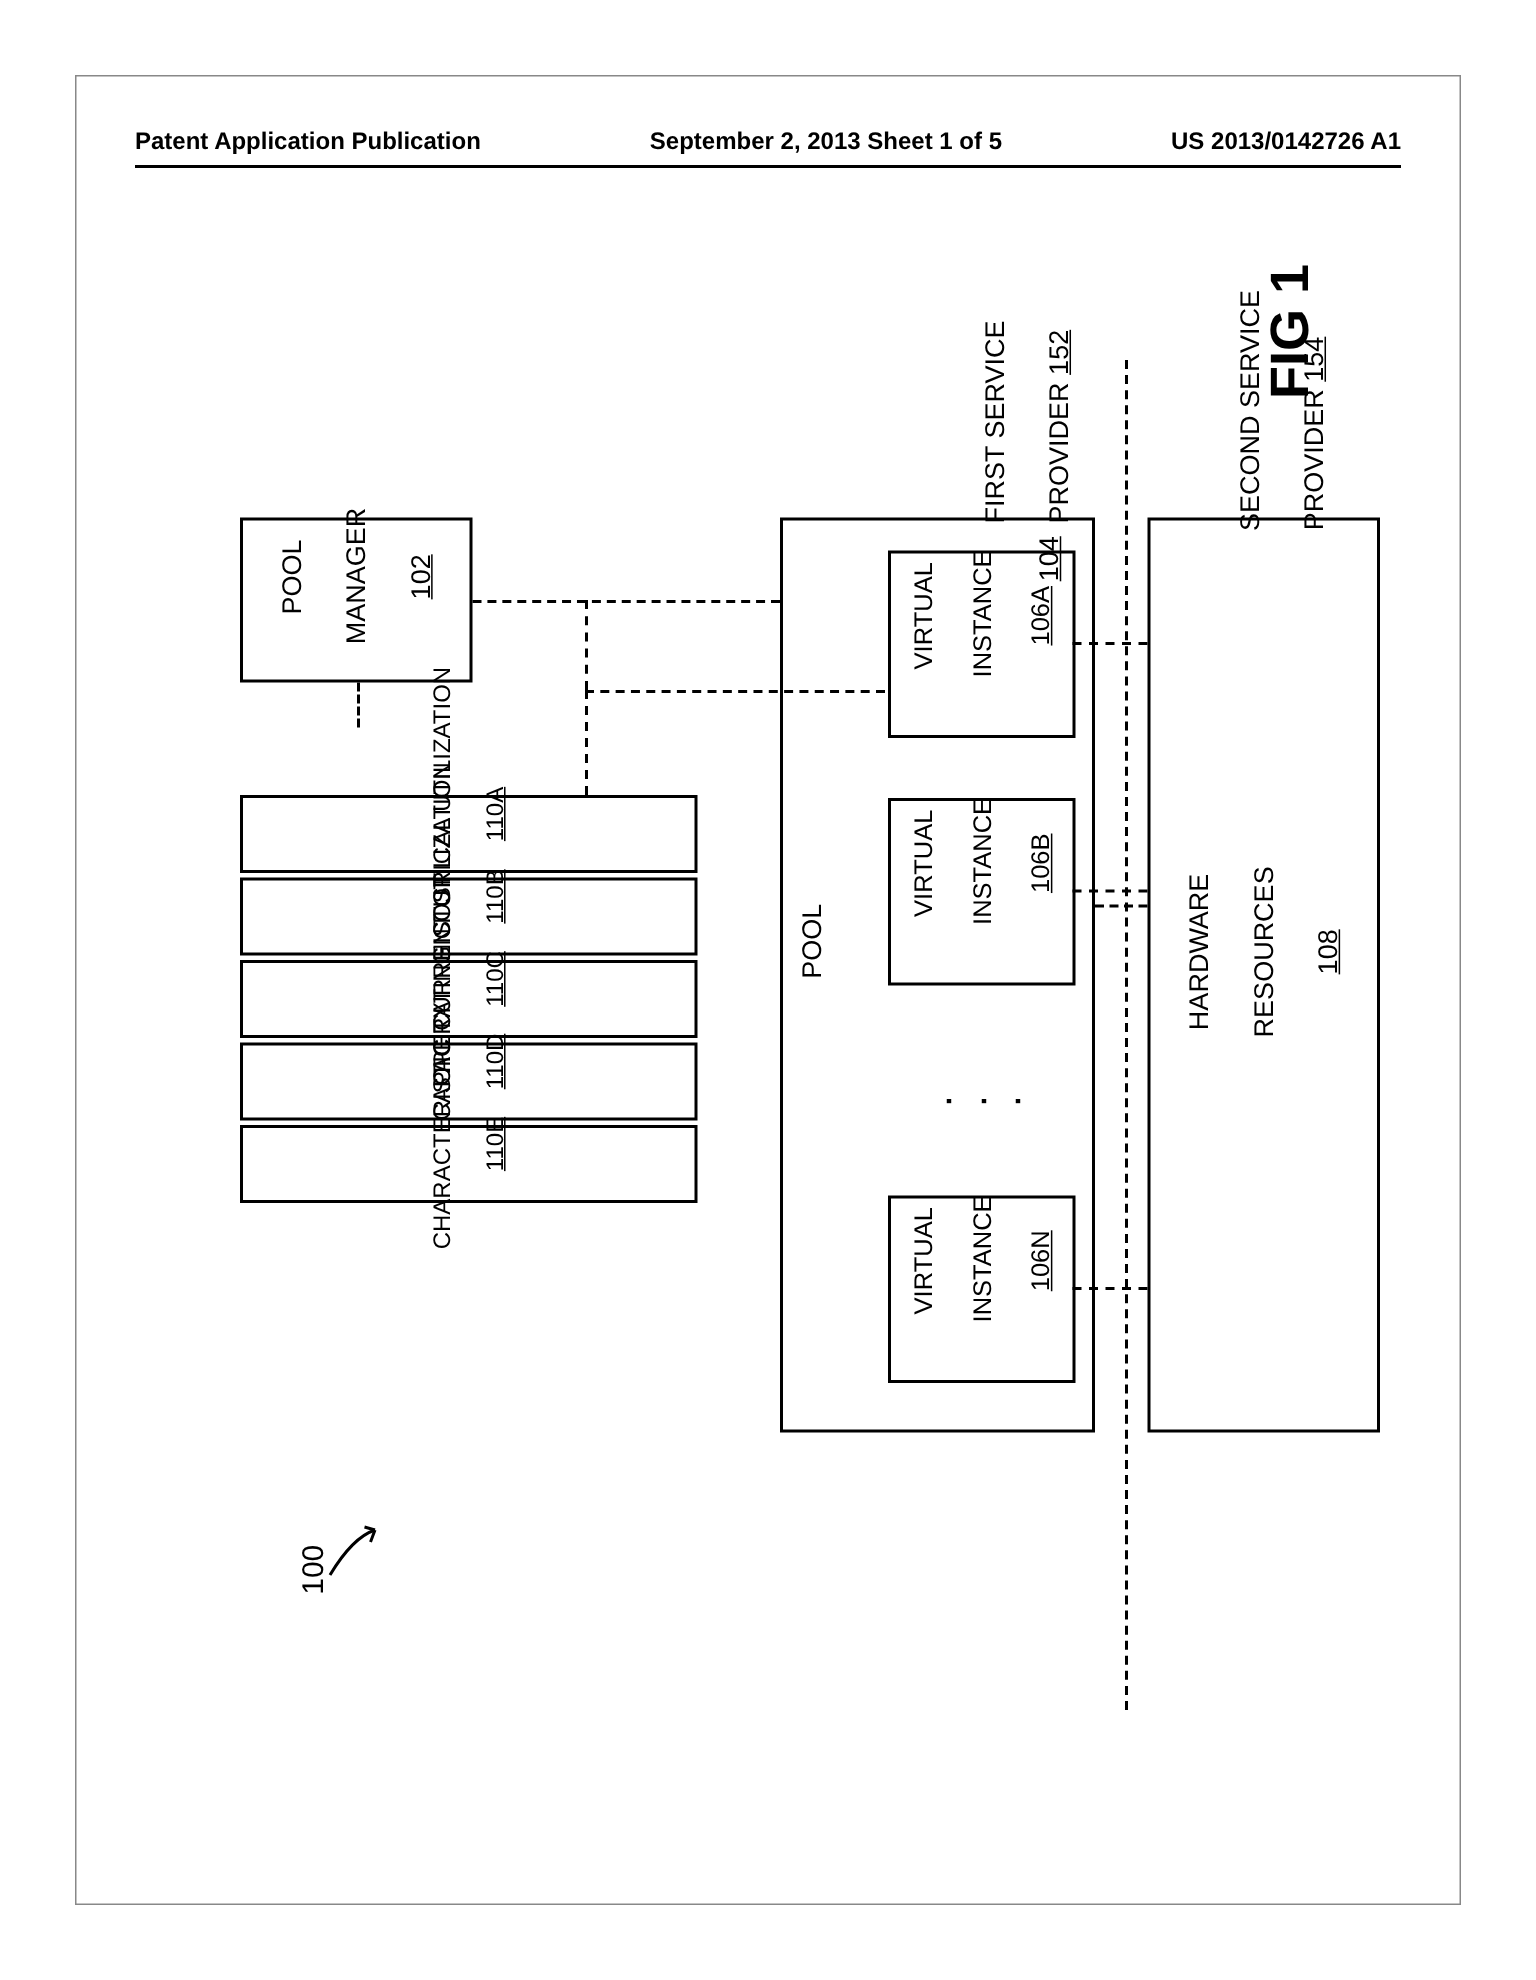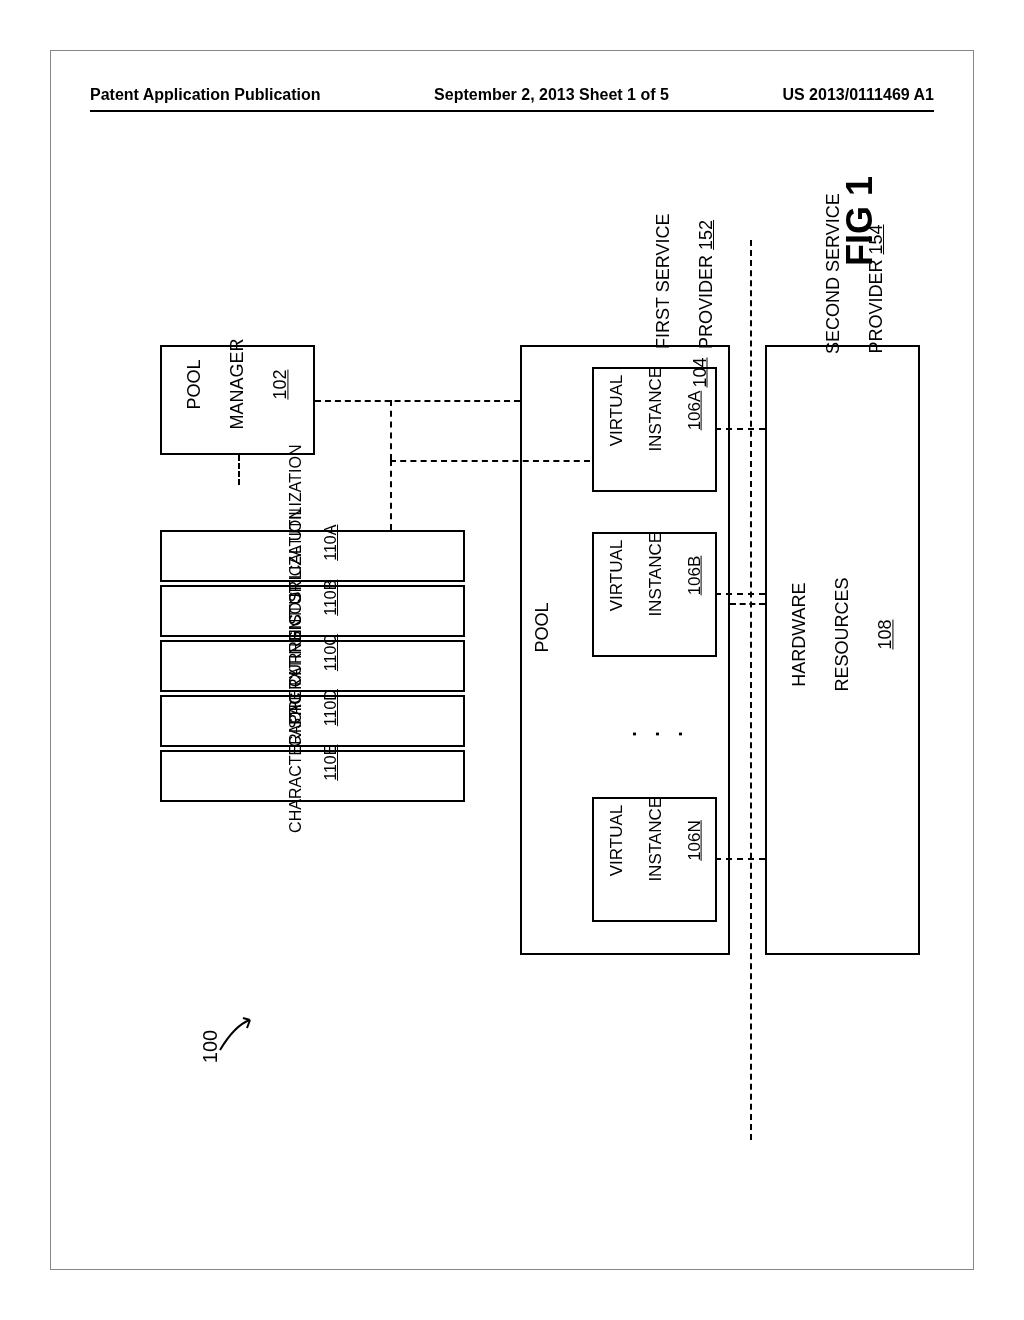--- a/index.html
+++ b/index.html
@@ -70,21 +70,21 @@
   }
 </style>
 </head>
 <body>
 
 <div class="page-border"></div>
 
 <div class="header">
   <span>Patent Application Publication</span>
   <span>September 2, 2013  Sheet 1 of 5</span>
-  <span>US 2013/0111469 A1</span>
+  <span>US 2013/0142726 A1</span>
   <div class="hr-line"></div>
 </div>
 
 <div class="diagram-area">
 
   <div class="rotated" style="left:710px; top:30px; font-size:36px; font-weight:bold; width:120px;">FIG 1</div>
 
   <div class="dash-line-v" style="left:660px; top:70px; height:900px;"></div>
 
   <div style="position:absolute; left:540px; top:80px; width:110px; height:60px;">

